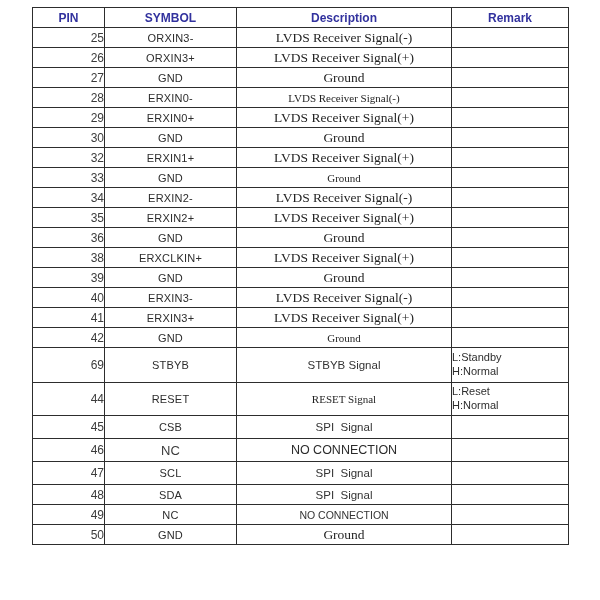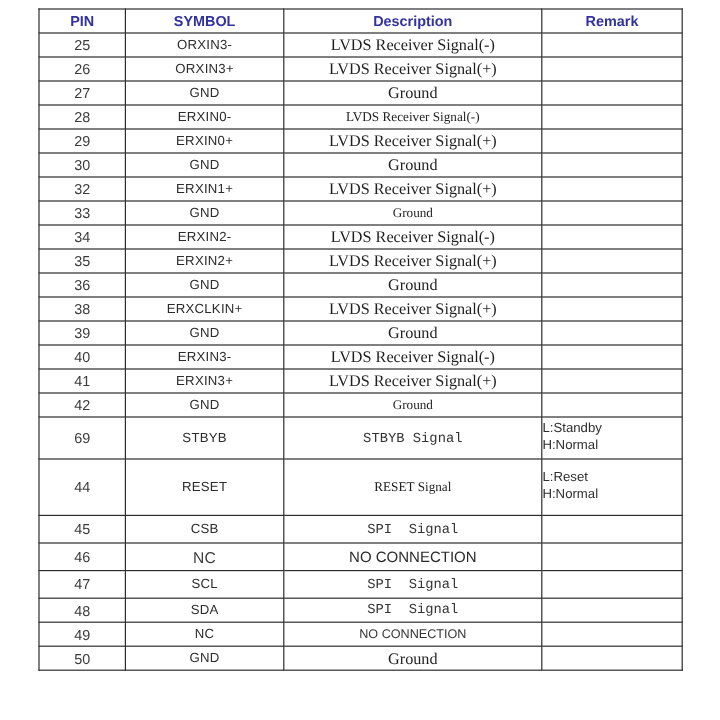--- a/index.html
+++ b/index.html
@@ -38,28 +38,28 @@
     font-family: "Liberation Sans", sans-serif;
     font-size: 12px;
     font-weight: bold;
     color: #32329e;
     text-align: center;
     background: #ffffff;
   }
   
   table.pin-table tr { height: 20px; }
   table.pin-table tr.tall  { height: 35px; }
-  table.pin-table tr.tall2 { height: 47px; }
+  table.pin-table tr.tall2 { height: 33px; }
   table.pin-table tr.med   { height: 23px; margin-top: 36px; }
 
   td.pin {
     font-family: "Liberation Sans", sans-serif;
     font-size: 12px;
     color: #3b3b3b;
-    text-align: center;
+    text-align: right;
   }
   td.sym {
     font-family: "Liberation Sans", sans-serif;
     font-size: 11px;
     font-weight: normal;
     color: #2c2c2c;
     text-align: center;
     letter-spacing: 0.2px;
   }
   td.sym.plain {
@@ -67,21 +67,21 @@
     font-size: 13px;
     color: #3b3b3b;
   }
   td.desc {
     text-align: center;
     color: #1f1f1f;
     white-space: pre-wrap;
   }
   td.desc.serif    { font-family: "Liberation Serif", serif; font-size: 13.5px; }
   td.desc.serif-sm { font-family: "Liberation Serif", serif; font-size: 11px;   }
-  td.desc.sans     { font-family: Liberation Mono, monospace; font-size: 11.5px; color: #333333; }
+  td.desc.sans     { font-family: Liberation Sans, sans-serif; font-size: 11.5px; color: #333333; }
   td.desc.sans-lg  { font-family: "Liberation Sans", sans-serif; font-size: 12.5px; color: #2b2b2b; }
   td.desc.sans-sm  { font-family: "Liberation Sans", sans-serif; font-size: 10.5px; color: #333333; }
   td.rem {
     font-family: "Liberation Sans", sans-serif;
     font-size: 11px;
     color: #2e2e2e;
     text-align: left;
     padding-left: 28px;
     white-space: pre-line;
     line-height: 1.25;

